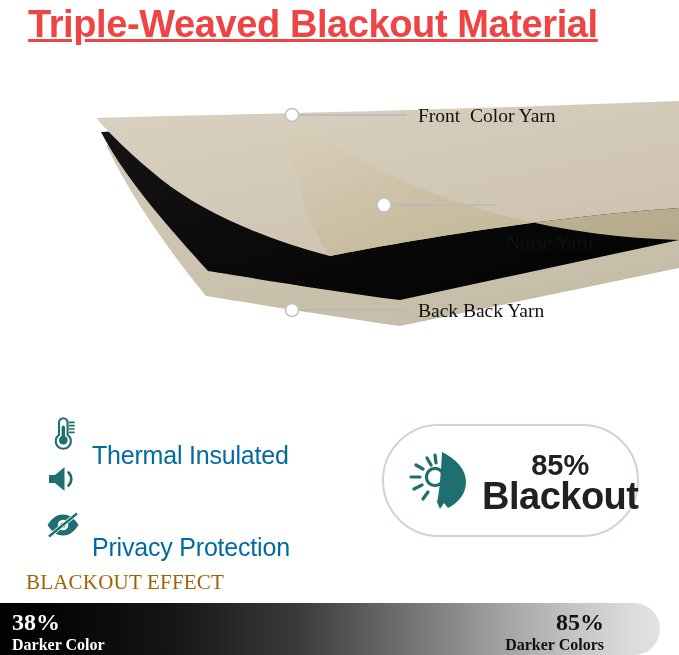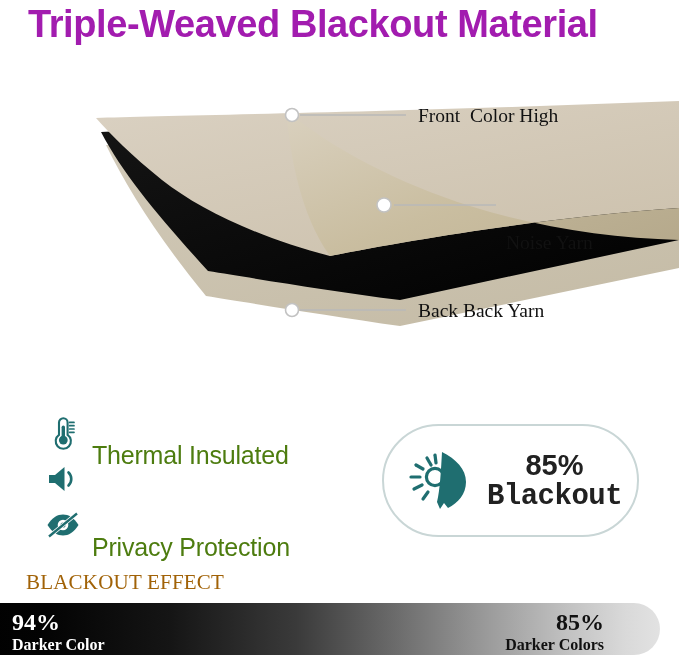--- a/index.html
+++ b/index.html
@@ -20,22 +20,23 @@
   .title {
     position: absolute;
     left: 28px;
     top: 2px;
     width: 640px;
     font-family: "Liberation Sans", sans-serif;
     font-weight: bold;
     font-size: 38px;
     line-height: 44px;
     letter-spacing: -0.4px;
-    color: #a21caf;
+    color: #ef4444;
     white-space: nowrap;
+    text-decoration: underline;
   }
 
   
   .diagram {
     position: absolute;
     left: 0px;
     top: 88px;
     width: 679px;
     height: 275px;
   }
@@ -71,21 +72,21 @@
     flex: 0 0 38px;
     display: flex;
     align-items: center;
     justify-content: center;
   }
   .feature .flabel {
     margin-left: 10px;
     font-family: "Liberation Sans", sans-serif;
     font-size: 25px;
     font-weight: normal;
-    color: #4d7c0f;
+    color: #0369a1;
     letter-spacing: -0.2px;
     white-space: nowrap;
     margin-top: 44px;
   }
 
   
   .badge {
     position: absolute;
     left: 382px;
     top: 424px;
@@ -110,21 +111,21 @@
   .badge .btext {
     flex: 1 1 auto;
     text-align: center;
     font-family: "Liberation Sans", sans-serif;
     font-weight: bold;
     color: #212121;
     line-height: 31px;
     padding-right: 10px;
   }
   .badge .bpct { font-size: 29px; display: block; }
-  .badge .bword { font-size: 29px; display: block; letter-spacing: -0.5px; font-family: Liberation Mono, monospace; }
+  .badge .bword { font-size: 38px; display: block; letter-spacing: -0.5px; }
 
   
   .effect-heading {
     position: absolute;
     left: 26px;
     top: 570px;
     font-family: "Liberation Serif", serif;
     font-size: 21px;
     color: #a16207;
     letter-spacing: 0.2px;
@@ -221,21 +222,21 @@
       <line x1="394" y1="117" x2="496" y2="117"></line>
       <circle cx="384" cy="117" r="7" fill="#ffffff" stroke="#c2c2c2"></circle>
     </g>
     <g stroke="#b9b9b9" stroke-width="1.6" fill="none">
       <line x1="300" y1="222" x2="406" y2="222"></line>
       <circle cx="292" cy="222" r="6.5" fill="#ffffff" stroke="#c2c2c2"></circle>
     </g>
   </svg>
 </div>
 
-<div class="lbl lbl-front">Front  Color High</div>
+<div class="lbl lbl-front">Front  Color Yarn</div>
 
 <div class="lbl lbl-high">
   <div>Noise Yarn</div>
 </div>
 
 <div class="lbl lbl-back">Back Back Yarn</div>
 
 <div class="features">
 
   <div class="feature">
@@ -299,20 +300,20 @@
   <span class="btext">
     <span class="bpct">85%</span>
     <span class="bword">Blackout</span>
   </span>
 </div>
 
 <div class="effect-heading">BLACKOUT EFFECT</div>
 
 <div class="effect-bar">
   <div class="bar-left">
-    <span class="bar-pct">94%</span>
+    <span class="bar-pct">38%</span>
     <span class="bar-desc">Darker Color</span>
   </div>
   <div class="bar-right">
     <span class="bar-pct">85%</span>
     <span class="bar-desc">Darker Colors</span>
   </div>
 </div>
 
 </body></html>

